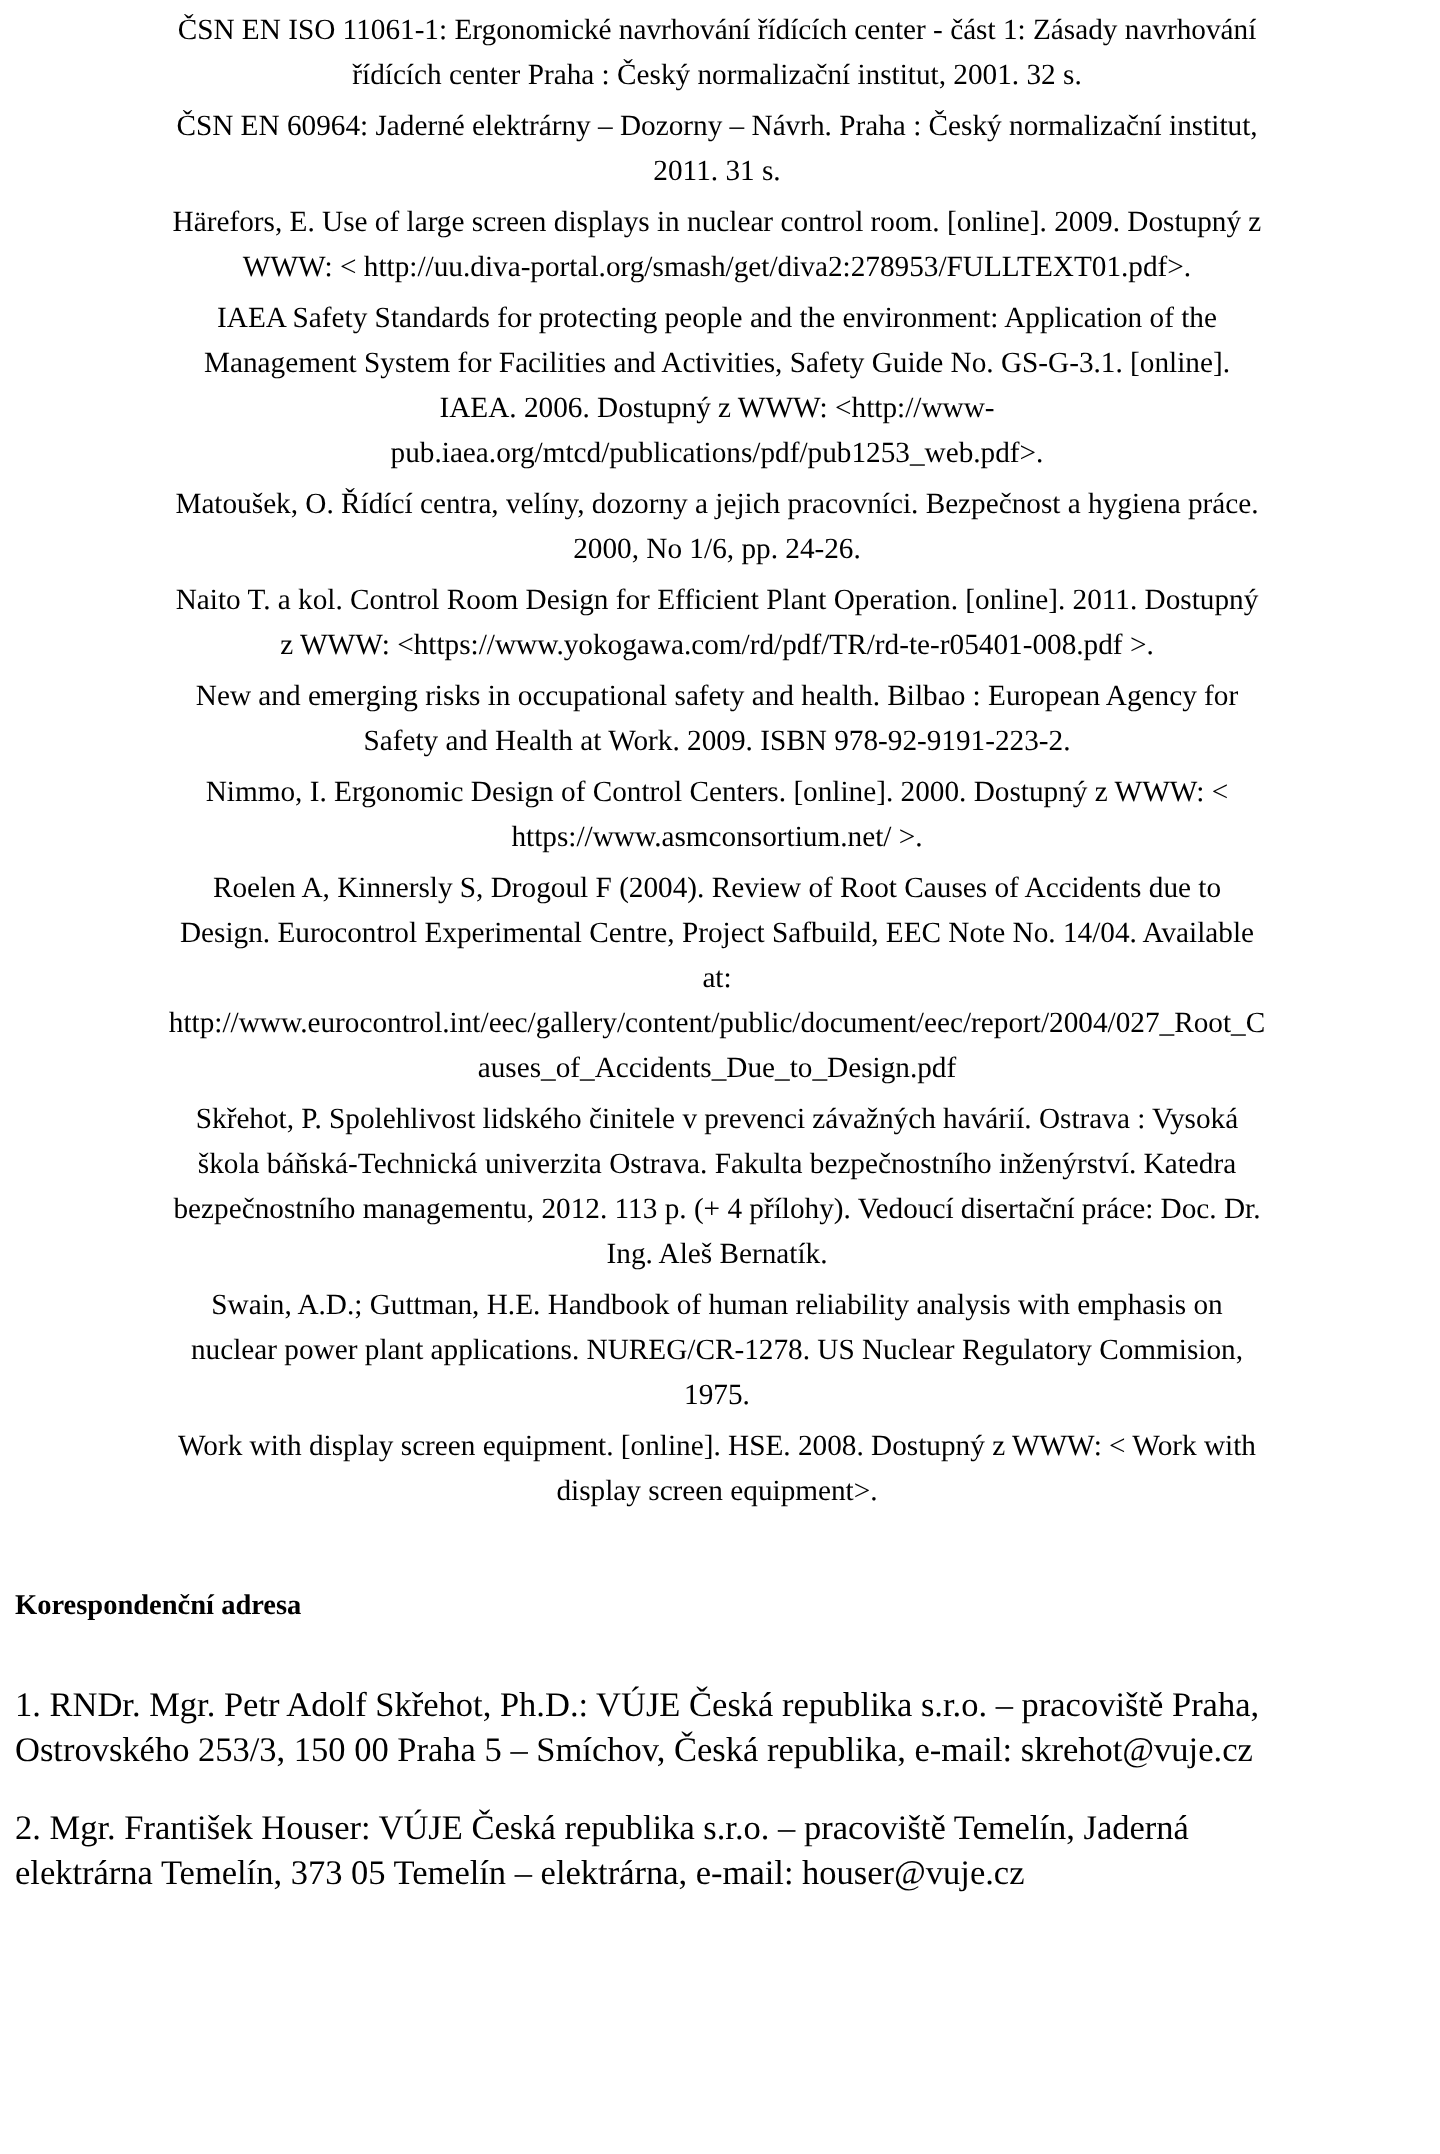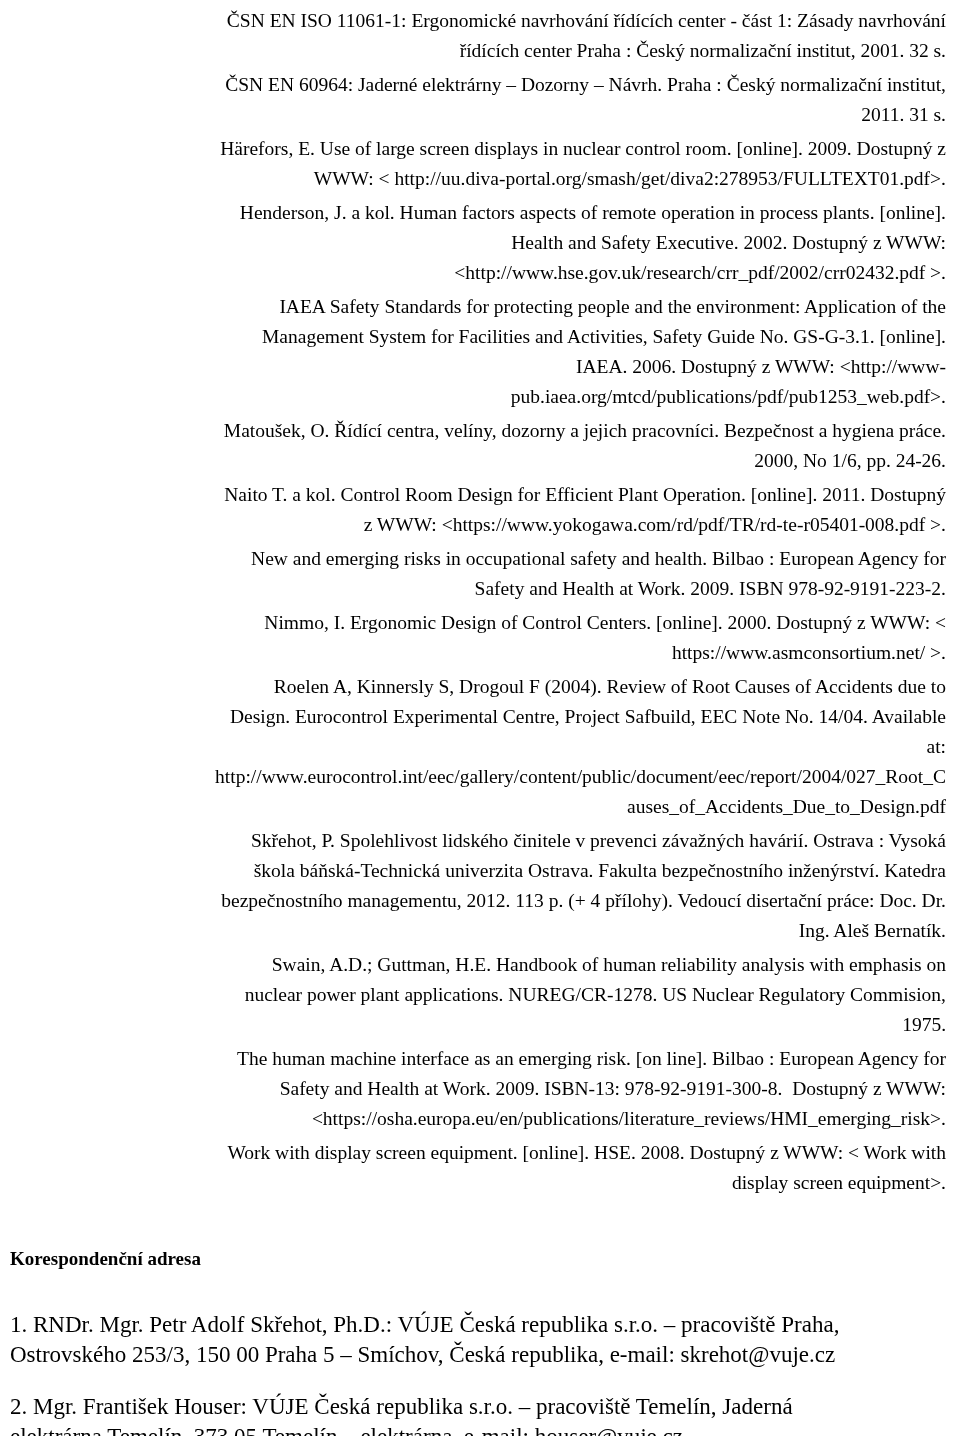--- a/index.html
+++ b/index.html
@@ -20,21 +20,21 @@
     background: #ffffff;
     box-sizing: border-box;
     padding: 6px 14px 0 10px;
   }
   .refs {
     display: block;
   }
   .ref {
     font-size: 19.5px;
     line-height: 30px;
-    text-align: right;
+    text-align: center;
     margin: 0 0 4px 0;
     word-spacing: 0px;
     letter-spacing: 0px;
     white-space: pre-wrap;
     hyphens: none;
   }
   .ref:last-child {
     margin-bottom: 0;
   }
   .section-heading {
@@ -70,23 +70,20 @@
 
 <div class="page">
 
   <div class="refs">
     <p class="ref">ČSN EN ISO 11061-1: Ergonomické navrhování řídících center - část 1: Zásady navrhování
 řídících center Praha : Český normalizační institut, 2001. 32 s.</p>
     <p class="ref">ČSN EN 60964: Jaderné elektrárny – Dozorny – Návrh. Praha : Český normalizační institut,
 2011. 31 s.</p>
     <p class="ref">Härefors, E. Use of large screen displays in nuclear control room. [online]. 2009. Dostupný z
 WWW: &lt; http://uu.diva-portal.org/smash/get/diva2:278953/FULLTEXT01.pdf&gt;.</p>
-    <p class="ref">Henderson, J. a kol. Human factors aspects of remote operation in process plants. [online].
-Health and Safety Executive. 2002. Dostupný z WWW:
-&lt;http://www.hse.gov.uk/research/crr_pdf/2002/crr02432.pdf &gt;.</p>
     <p class="ref">IAEA Safety Standards for protecting people and the environment: Application of the
 Management System for Facilities and Activities, Safety Guide No. GS-G-3.1. [online].
 IAEA. 2006. Dostupný z WWW: &lt;http://www-
 pub.iaea.org/mtcd/publications/pdf/pub1253_web.pdf&gt;.</p>
     <p class="ref">Matoušek, O. Řídící centra, velíny, dozorny a jejich pracovníci. Bezpečnost a hygiena práce.
 2000, No 1/6, pp. 24-26.</p>
     <p class="ref">Naito T. a kol. Control Room Design for Efficient Plant Operation. [online]. 2011. Dostupný
 z WWW: &lt;https://www.yokogawa.com/rd/pdf/TR/rd-te-r05401-008.pdf &gt;.</p>
     <p class="ref">New and emerging risks in occupational safety and health. Bilbao : European Agency for
 Safety and Health at Work. 2009. ISBN 978-92-9191-223-2.</p>
@@ -97,23 +94,20 @@
 at:
 http://www.eurocontrol.int/eec/gallery/content/public/document/eec/report/2004/027_Root_C
 auses_of_Accidents_Due_to_Design.pdf</p>
     <p class="ref">Skřehot, P. Spolehlivost lidského činitele v prevenci závažných havárií. Ostrava : Vysoká
 škola báňská-Technická univerzita Ostrava. Fakulta bezpečnostního inženýrství. Katedra
 bezpečnostního managementu, 2012. 113 p. (+ 4 přílohy). Vedoucí disertační práce: Doc. Dr.
 Ing. Aleš Bernatík.</p>
     <p class="ref">Swain, A.D.; Guttman, H.E. Handbook of human reliability analysis with emphasis on
 nuclear power plant applications. NUREG/CR-1278. US Nuclear Regulatory Commision,
 1975.</p>
-    <p class="ref">The human machine interface as an emerging risk. [on line]. Bilbao : European Agency for
-Safety and Health at Work. 2009. ISBN-13: 978-92-9191-300-8.  Dostupný z WWW:
-&lt;https://osha.europa.eu/en/publications/literature_reviews/HMI_emerging_risk&gt;.</p>
     <p class="ref">Work with display screen equipment. [online]. HSE. 2008. Dostupný z WWW: &lt; Work with
 display screen equipment&gt;.</p>
   </div>
 
   <div class="heading-gap-top"></div>
 
   <h2 class="section-heading">Korespondenční adresa</h2>
 
   <div class="heading-gap-bottom"></div>
 

